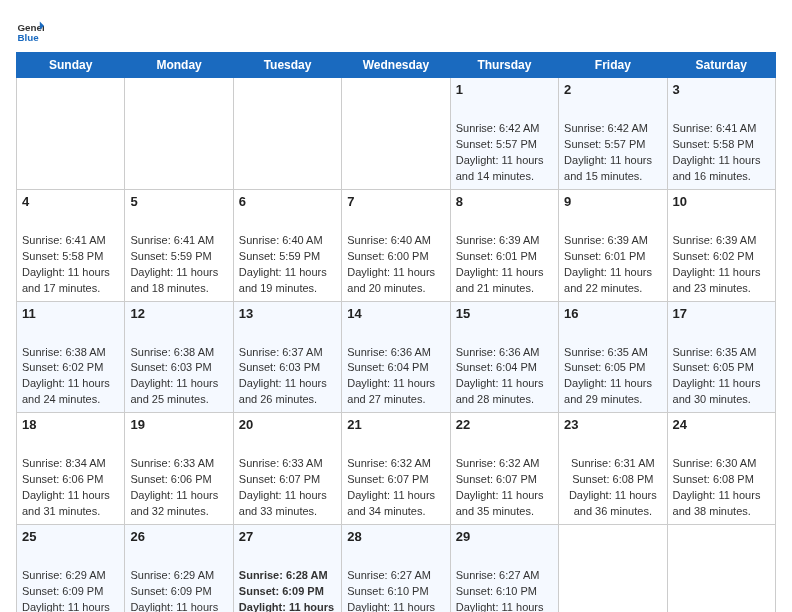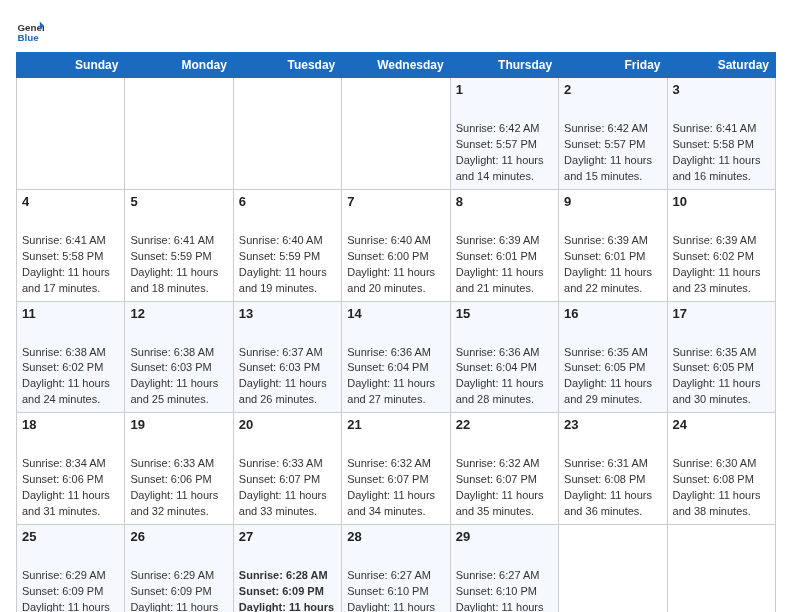--- a/index.html
+++ b/index.html
@@ -39,21 +39,21 @@
     }
     table {
       width: 100%;
       border-collapse: collapse;
       font-size: 11px;
     }
     thead tr th {
       background: #1a6abf;
       color: #fff;
       padding: 5px 6px;
-      text-align: right;
+      text-align: center;
       font-size: 12px;
       font-weight: bold;
       border: 1px solid #1a6abf;
     }
     tbody tr td {
       border: 1px solid #ccc;
       vertical-align: top;
       padding: 4px 5px;
       height: 80px;
       width: 14.28%;
@@ -275,21 +275,21 @@
         </td>
         <td>
           <span class="day-num">22</span>
           <div class="day-info" style="white-space: pre-line;">Sunrise: 6:32 AM
 Sunset: 6:07 PM
 Daylight: 11 hours
 and 35 minutes.</div>
         </td>
         <td>
           <span class="day-num">23</span>
-          <div class="day-info" style="white-space: pre-line;">Sunrise: 6:31 AM
+          <div class="day-info" style="white-space: pre-line; text-align: center;">Sunrise: 6:31 AM
 Sunset: 6:08 PM
 Daylight: 11 hours
 and 36 minutes.</div>
         </td>
         <td>
           <span class="day-num">24</span>
           <div class="day-info" style="white-space: pre-line;">Sunrise: 6:30 AM
 Sunset: 6:08 PM
 Daylight: 11 hours
 and 38 minutes.</div>

